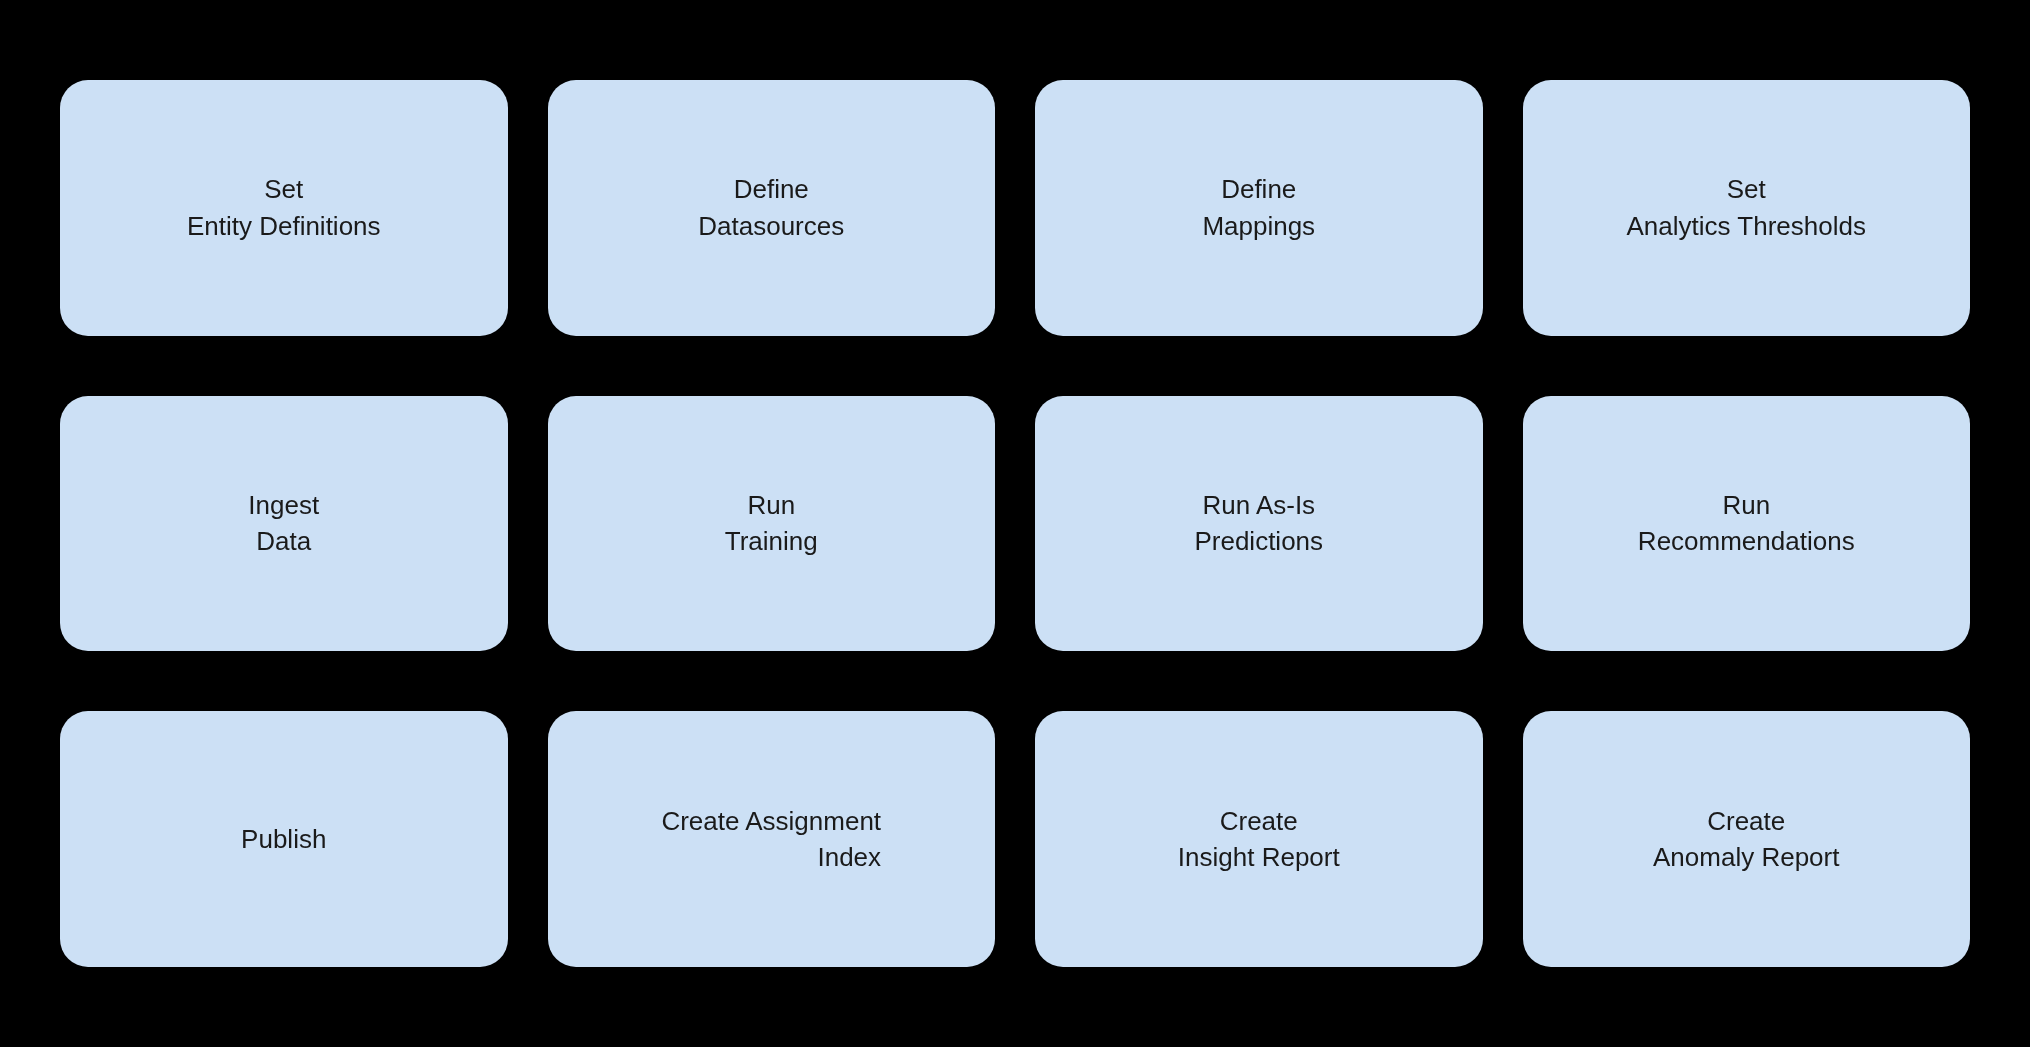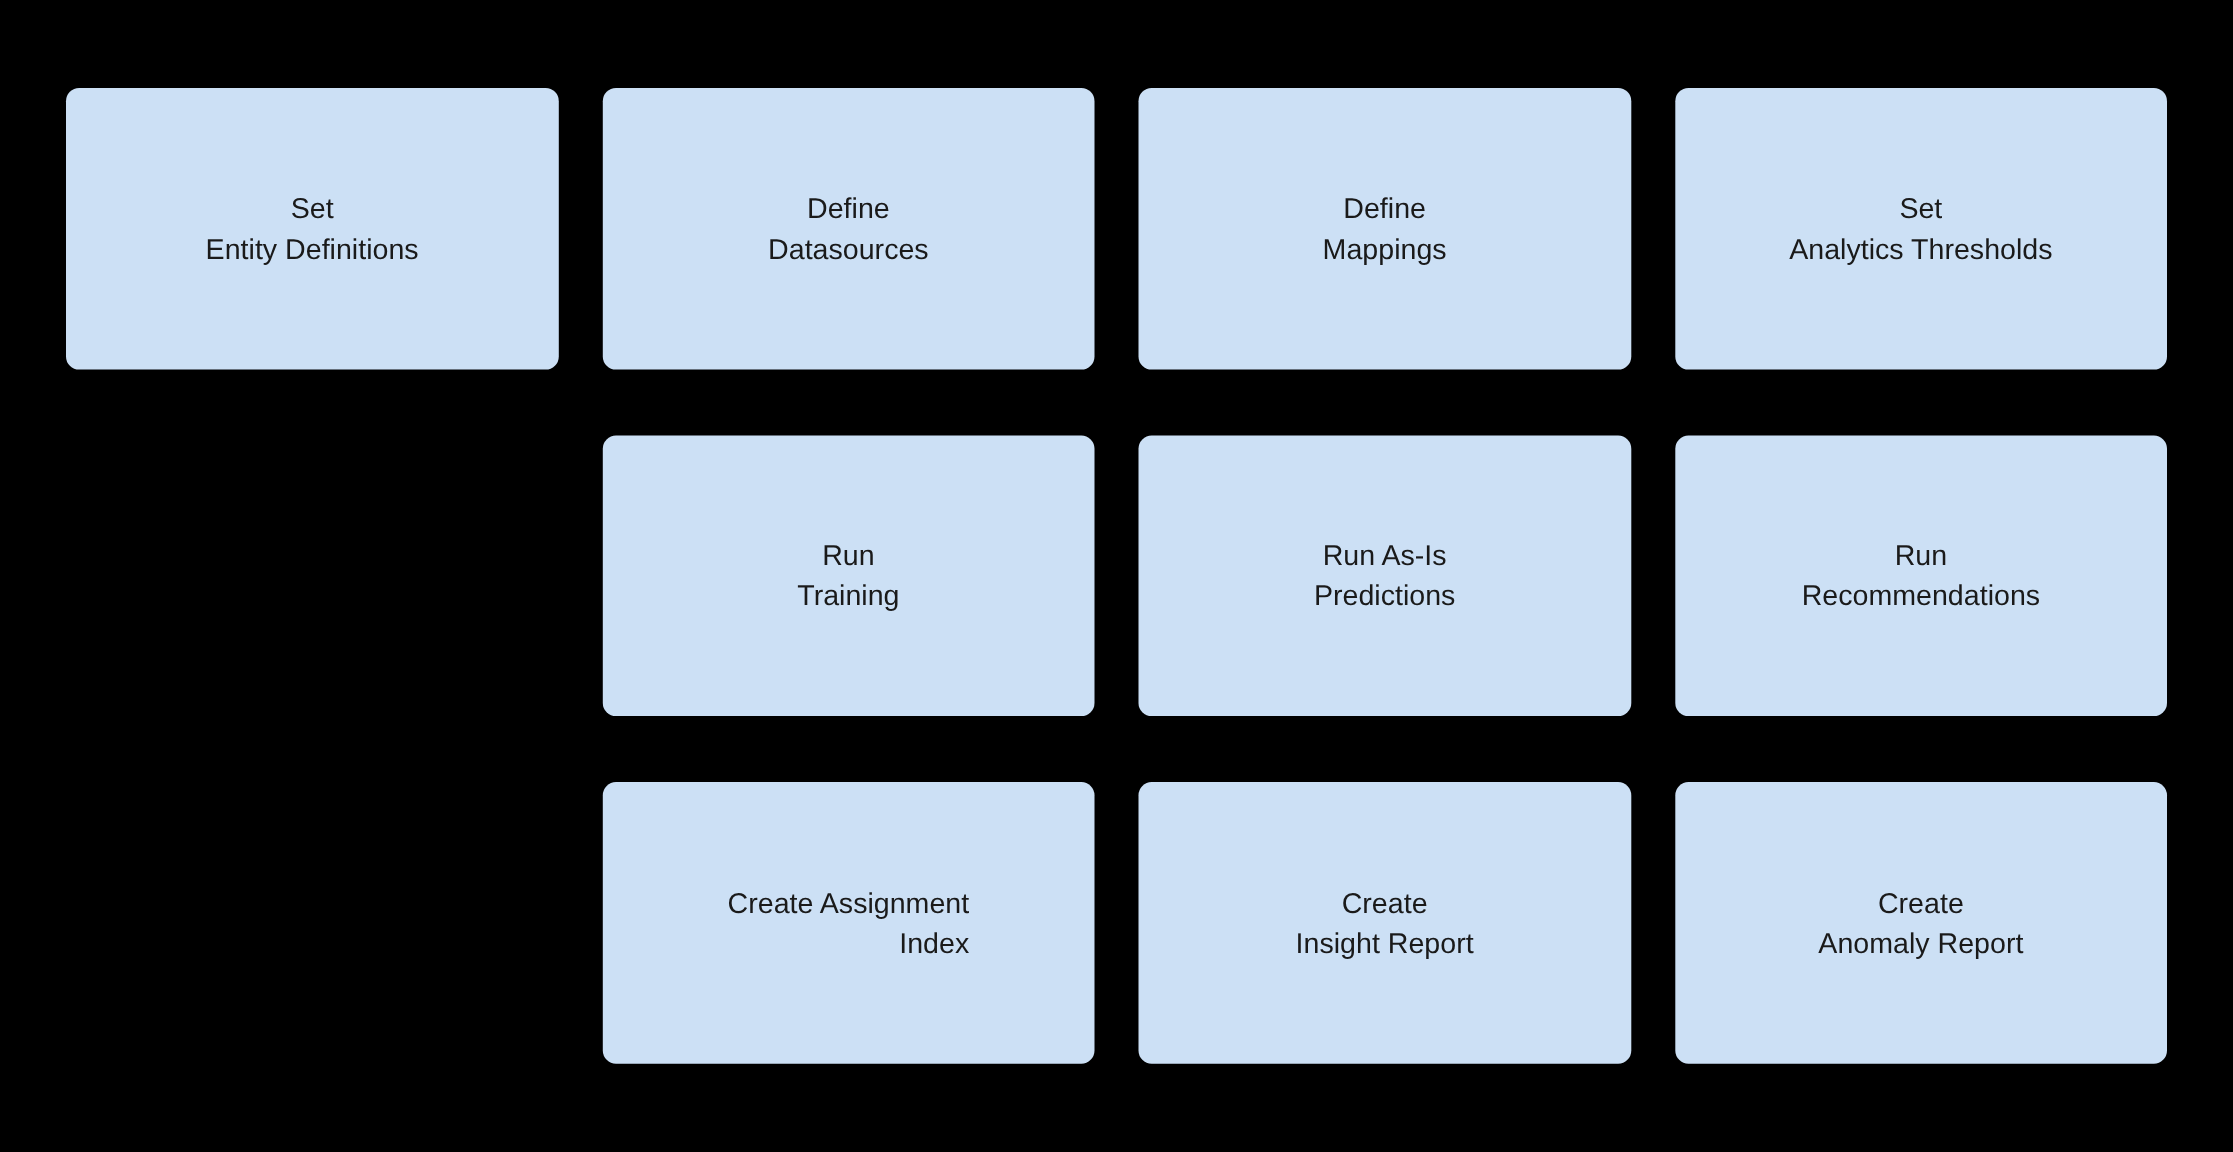--- a/index.html
+++ b/index.html
@@ -21,21 +21,21 @@
       height: 100%;
       display: grid;
       grid-template-columns: repeat(4, 1fr);
       grid-template-rows: repeat(3, 1fr);
       padding: 80px 60px;
       gap: 60px 40px;
     }
 
     .card {
       background-color: #cce0f5;
-      border-radius: 12px;
+      border-radius: 28px;
       display: flex;
       align-items: center;
       justify-content: center;
       text-align: center;
       padding: 20px;
       cursor: pointer;
     }
 
     .card-label {
       font-size: 26px;
@@ -57,31 +57,38 @@
 Datasources</span>
     </div>
     <div class="card" style="grid-area: 1 / 3;">
       <span class="card-label" style="white-space: pre-line;">Define
 Mappings</span>
     </div>
     <div class="card" style="grid-area: 1 / 4;">
       <span class="card-label" style="white-space: pre-line;">Set
 Analytics Thresholds</span>
     </div>
+    <div class="card" style="grid-area: 2 / 1;">
+      <span class="card-label" style="white-space: pre-line;">Ingest
+Data</span>
+    </div>
     <div class="card" style="grid-area: 2 / 2;">
       <span class="card-label" style="white-space: pre-line;">Run
 Training</span>
     </div>
     <div class="card" style="grid-area: 2 / 3;">
       <span class="card-label" style="white-space: pre-line;">Run As-Is
 Predictions</span>
     </div>
     <div class="card" style="grid-area: 2 / 4;">
       <span class="card-label" style="white-space: pre-line;">Run
 Recommendations</span>
+    </div>
+    <div class="card" style="grid-area: 3 / 1;">
+      <span class="card-label" style="white-space: pre-line;">Publish</span>
     </div>
     <div class="card" style="grid-area: 3 / 2; text-align: right;">
       <span class="card-label" style="white-space: pre-line;">Create Assignment
 Index</span>
     </div>
     <div class="card" style="grid-area: 3 / 3;">
       <span class="card-label" style="white-space: pre-line;">Create
 Insight Report</span>
     </div>
     <div class="card" style="grid-area: 3 / 4;">

